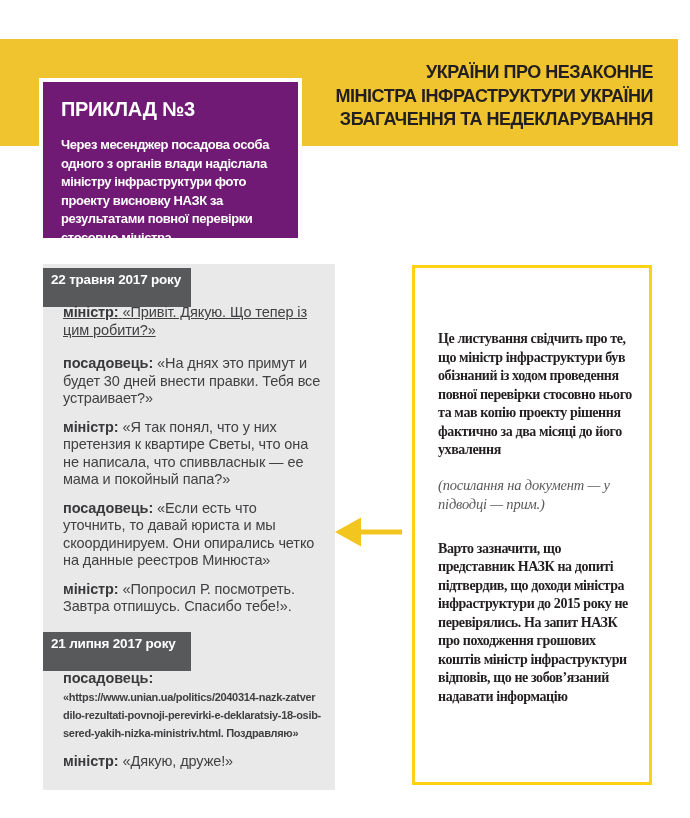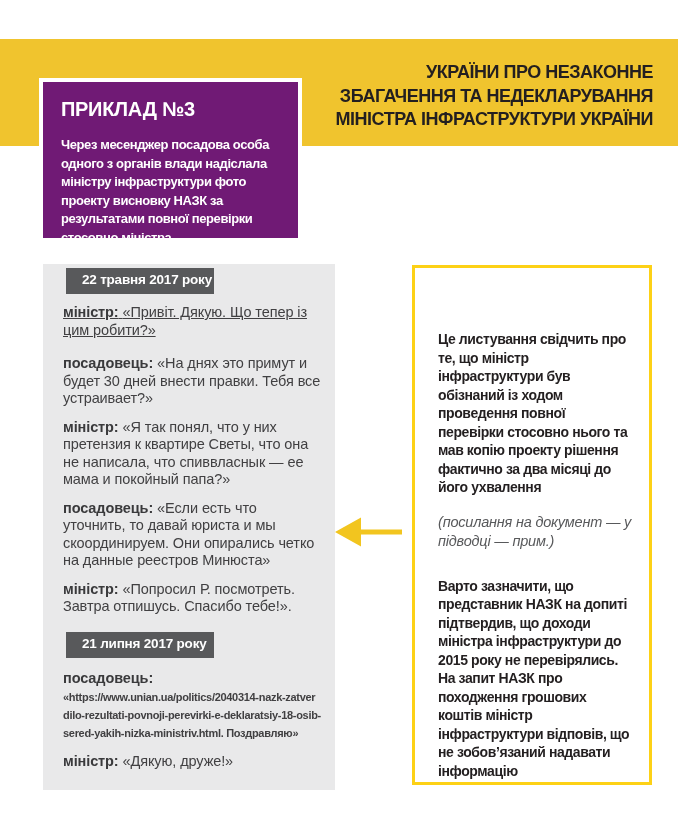--- a/index.html
+++ b/index.html
@@ -34,23 +34,23 @@
     font-weight:bold;font-size:13px;line-height:18.5px;letter-spacing:-0.4px;
     width:231px;
   }
 
   
   #chat-panel{
     position:absolute;left:43px;top:264px;width:292px;height:526px;
     background:#e9e9ea;
   }
   .date-badge{
-    position:absolute;left:0;width:148px;height:26px;box-sizing:border-box;
+    position:absolute;left:0;width:148px;height:39px;box-sizing:border-box;
     background:#58595b;color:#ffffff;font-weight:bold;font-size:13.5px;
-    line-height:23px;padding-left:16px;letter-spacing:-0.2px;white-space:nowrap;margin-left:23px;
+    line-height:23px;padding-left:8px;letter-spacing:-0.2px;white-space:nowrap;
   }
   #badge1{top:4px;}
   #badge2{top:368px;}
   .msg-group{position:absolute;left:20px;width:258px;}
   #group1{top:40px;}
   #group2{top:406px;}
   .msg{
     margin:0 0 11px 0;font-size:14.5px;line-height:17.5px;color:#414042;
     letter-spacing:-0.1px;
   }
@@ -68,40 +68,40 @@
 
   
   #arrow{position:absolute;left:333px;top:513px;}
 
   
   #note-box{
     position:absolute;left:412px;top:265px;width:240px;height:520px;
     box-sizing:border-box;background:#ffffff;border:3px solid #fdd116;
     padding:62px 16px 0 23px;
   }
-  .nb{margin:0;color:#231f20;}
+  .nb{margin:0;color:#231f20;font-family:Liberation Serif, serif;}
   .p1,.p2{
     font-weight:bold;font-size:14px;line-height:18.5px;letter-spacing:-0.4px;
   }
   .p1{margin-bottom:16px;}
   .aside{
     font-style:italic;font-size:14.5px;line-height:19px;color:#58595b;
     letter-spacing:-0.2px;margin-bottom:26px;
   }
 </style>
 </head>
 <body>
 
 <div id="page">
 
   <div id="banner">
     <div id="banner-title">
       <span class="bl">УКРАЇНИ ПРО НЕЗАКОННЕ</span>
+      <span class="bl">МІНІСТРА ІНФРАСТРУКТУРИ УКРАЇНИ</span>
       <span class="bl">ЗБАГАЧЕННЯ ТА НЕДЕКЛАРУВАННЯ</span>
-      <span class="bl">МІНІСТРА ІНФРАСТРУКТУРИ УКРАЇНИ</span>
     </div>
   </div>
 
   <div id="example-box">
     <div class="ex-title">ПРИКЛАД №3</div>
     <div class="ex-body">Через месенджер посадова особа одного з органів влади надіслала міністру інфраструктури фото проекту висновку НАЗК за результатами повної перевірки стосовно міністра</div>
   </div>
 
   <div id="chat-panel">
     <div class="date-badge" id="badge1">22 травня 2017 року</div>

